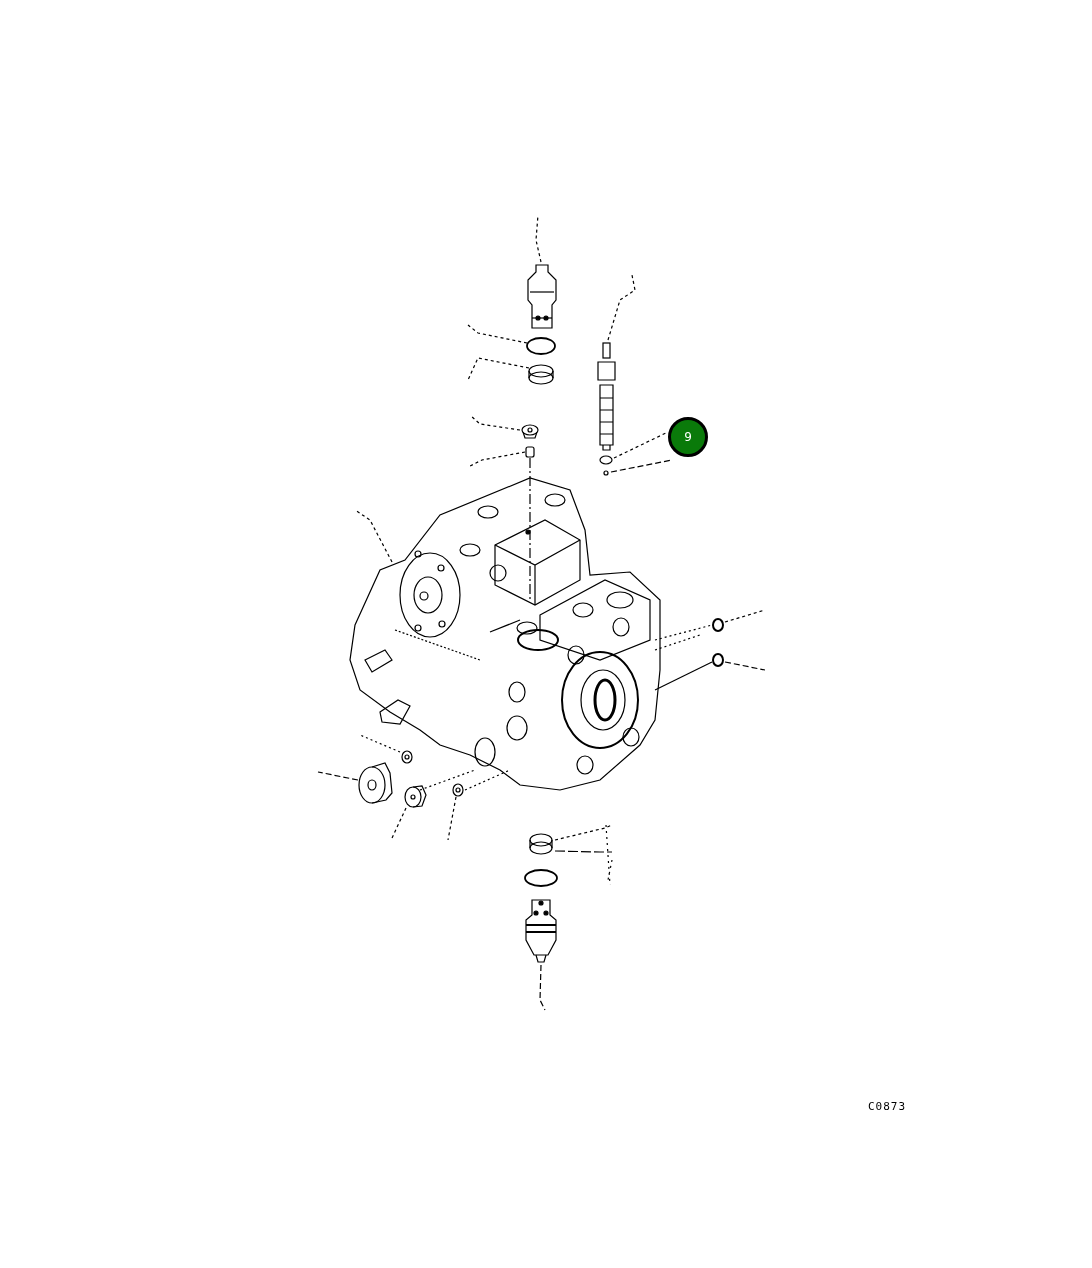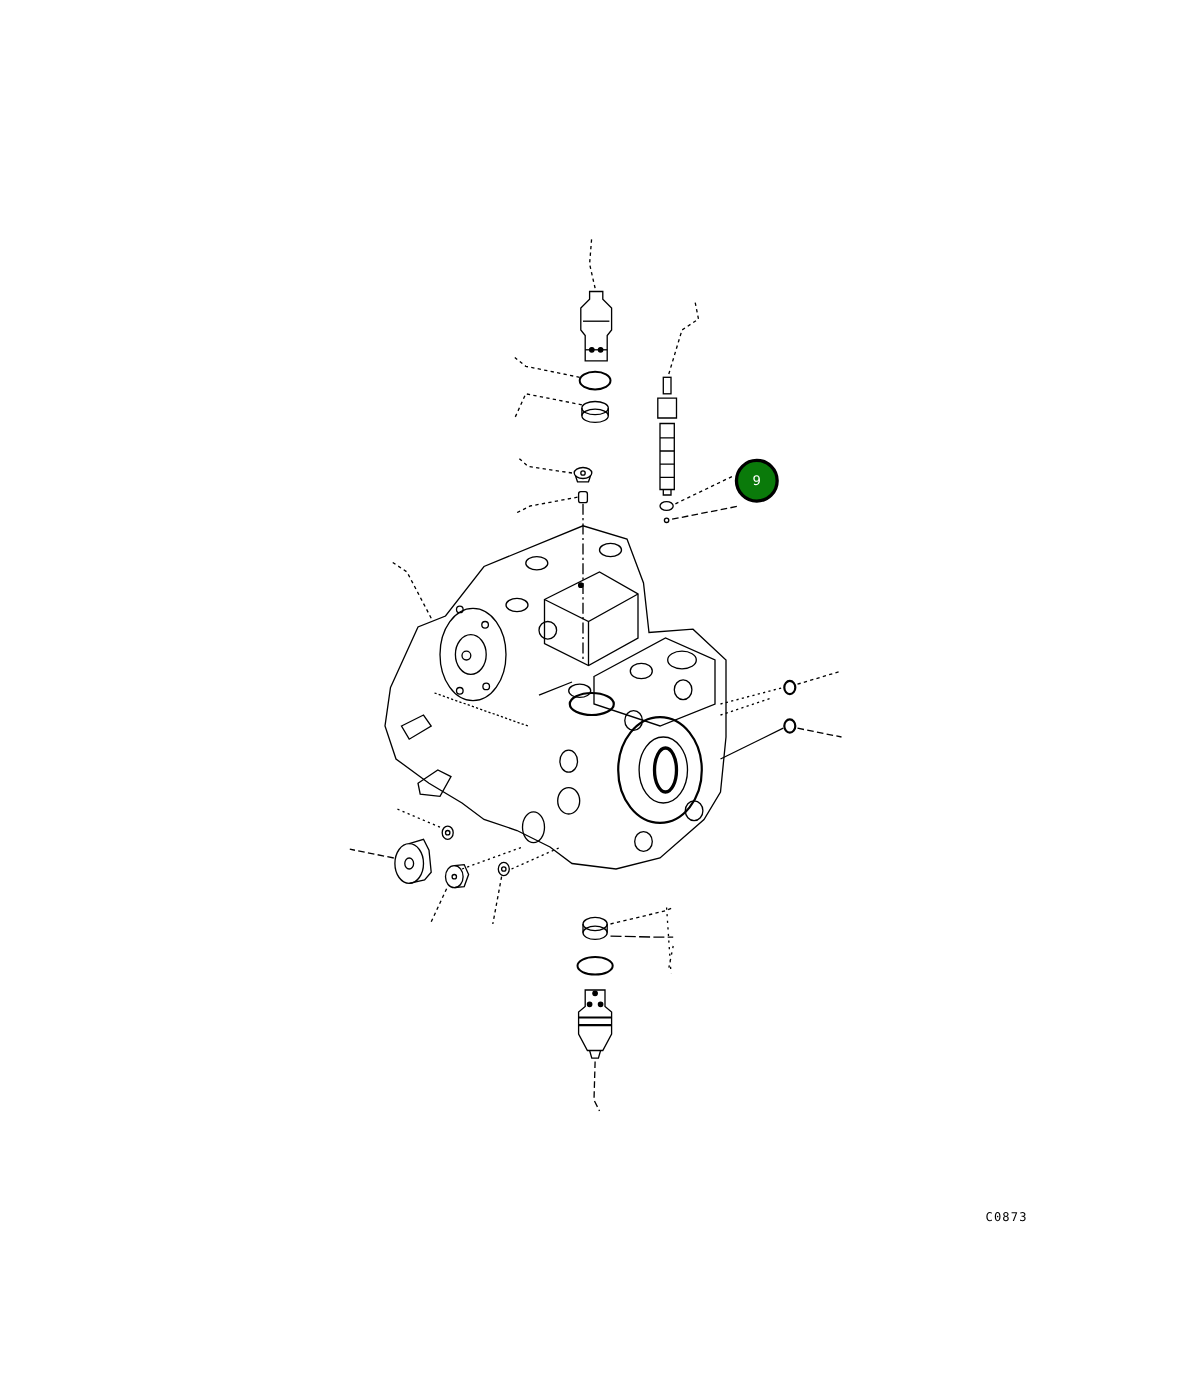--- a/index.html
+++ b/index.html
@@ -154,13 +154,13 @@
     <path d="M536 955 L538 962 L544 962 L546 955"></path>
   </g>
   <path d="M541 965 L540 1000 L545 1010" stroke-dasharray="6 3"></path>
   <path d="M606 825 L610 885 M612 860 L608 880" stroke-dasharray="2 4"></path>
 </svg>
 
 <div class="callout" style="left:668px;top:417px;background:#0a7a0a;">
   <span>9</span>
 </div>
 
-<div class="figcode" style="left:896px;top:1100px;">C0873</div>
+<div class="figcode" style="left:868px;top:1100px;">C0873</div>
 
 </body></html>

